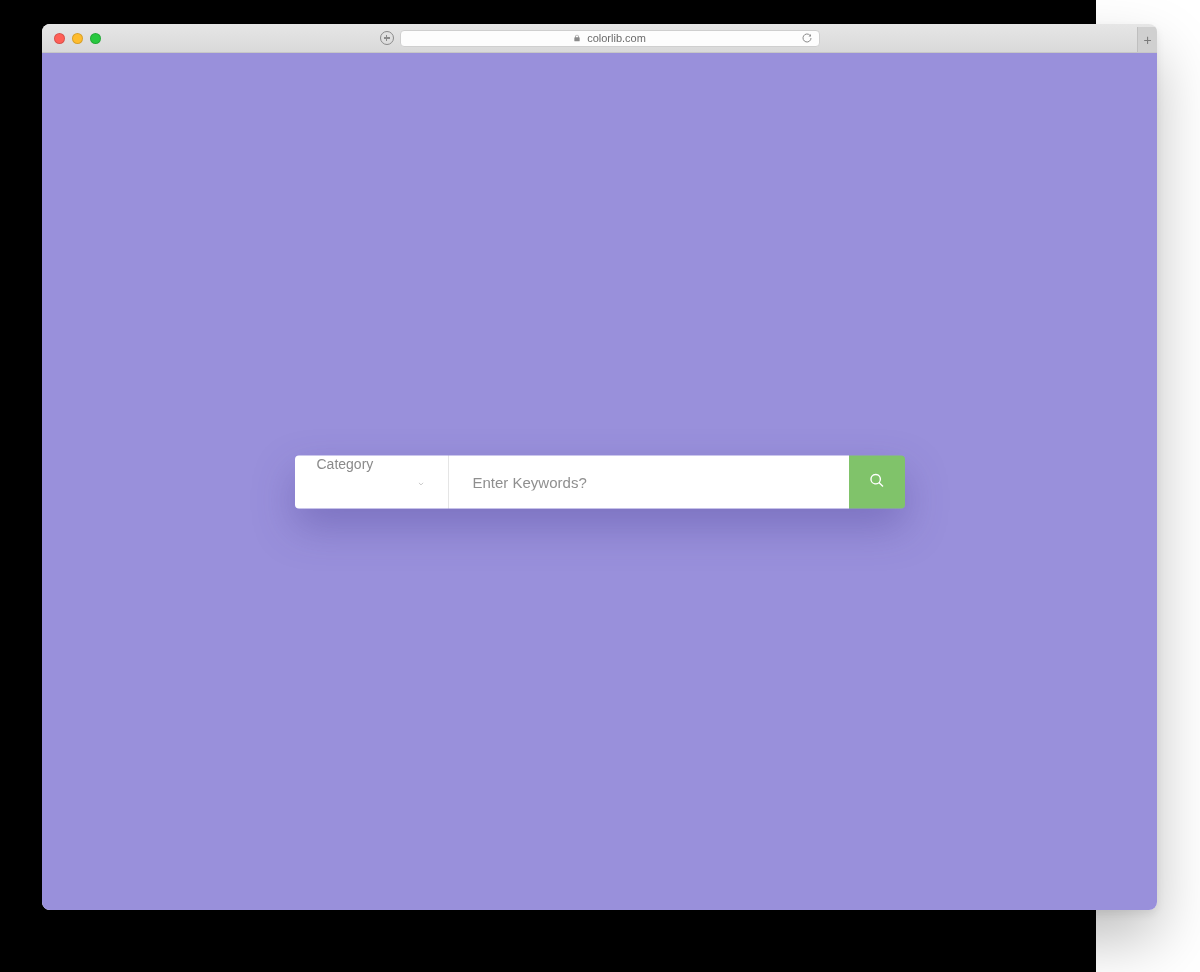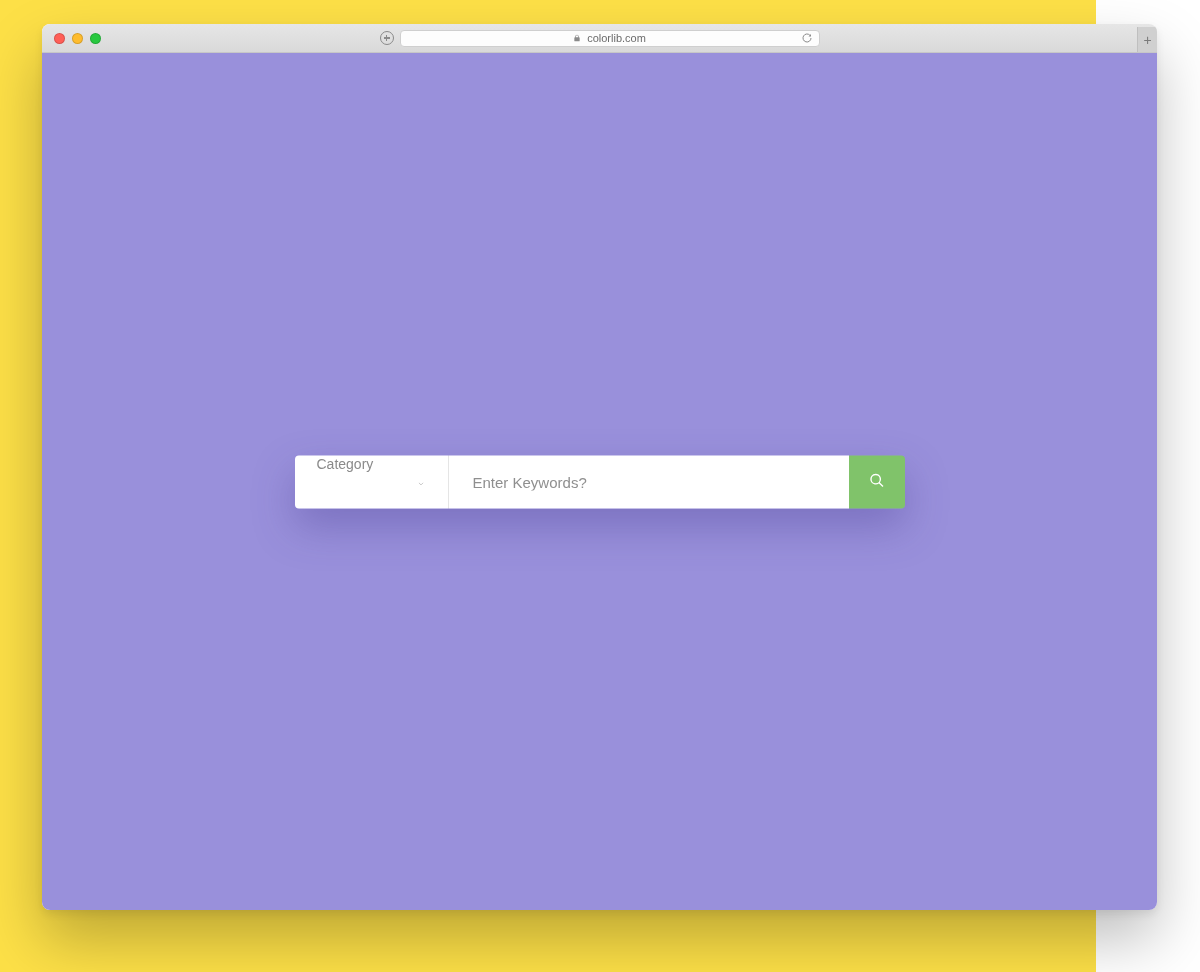--- a/index.html
+++ b/index.html
@@ -1,21 +1,21 @@
 <!DOCTYPE html>
 <html><head>
 <meta charset="utf-8">
 <style>
   * { margin: 0; padding: 0; box-sizing: border-box; }
   html, body { width: 1200px; height: 972px; font-family: -apple-system, BlinkMacSystemFont, "Segoe UI", Helvetica, Arial, sans-serif; background: #fff; }
   .stage {
     position: relative;
     width: 1096px;
     height: 972px;
-    background: #fde047;
+    background: #000000;
   }
 
   
   .browser-window {
     position: absolute;
     left: 42px;
     top: 24px;
     width: 1115px;
     height: 886px;
     border-radius: 8px;

